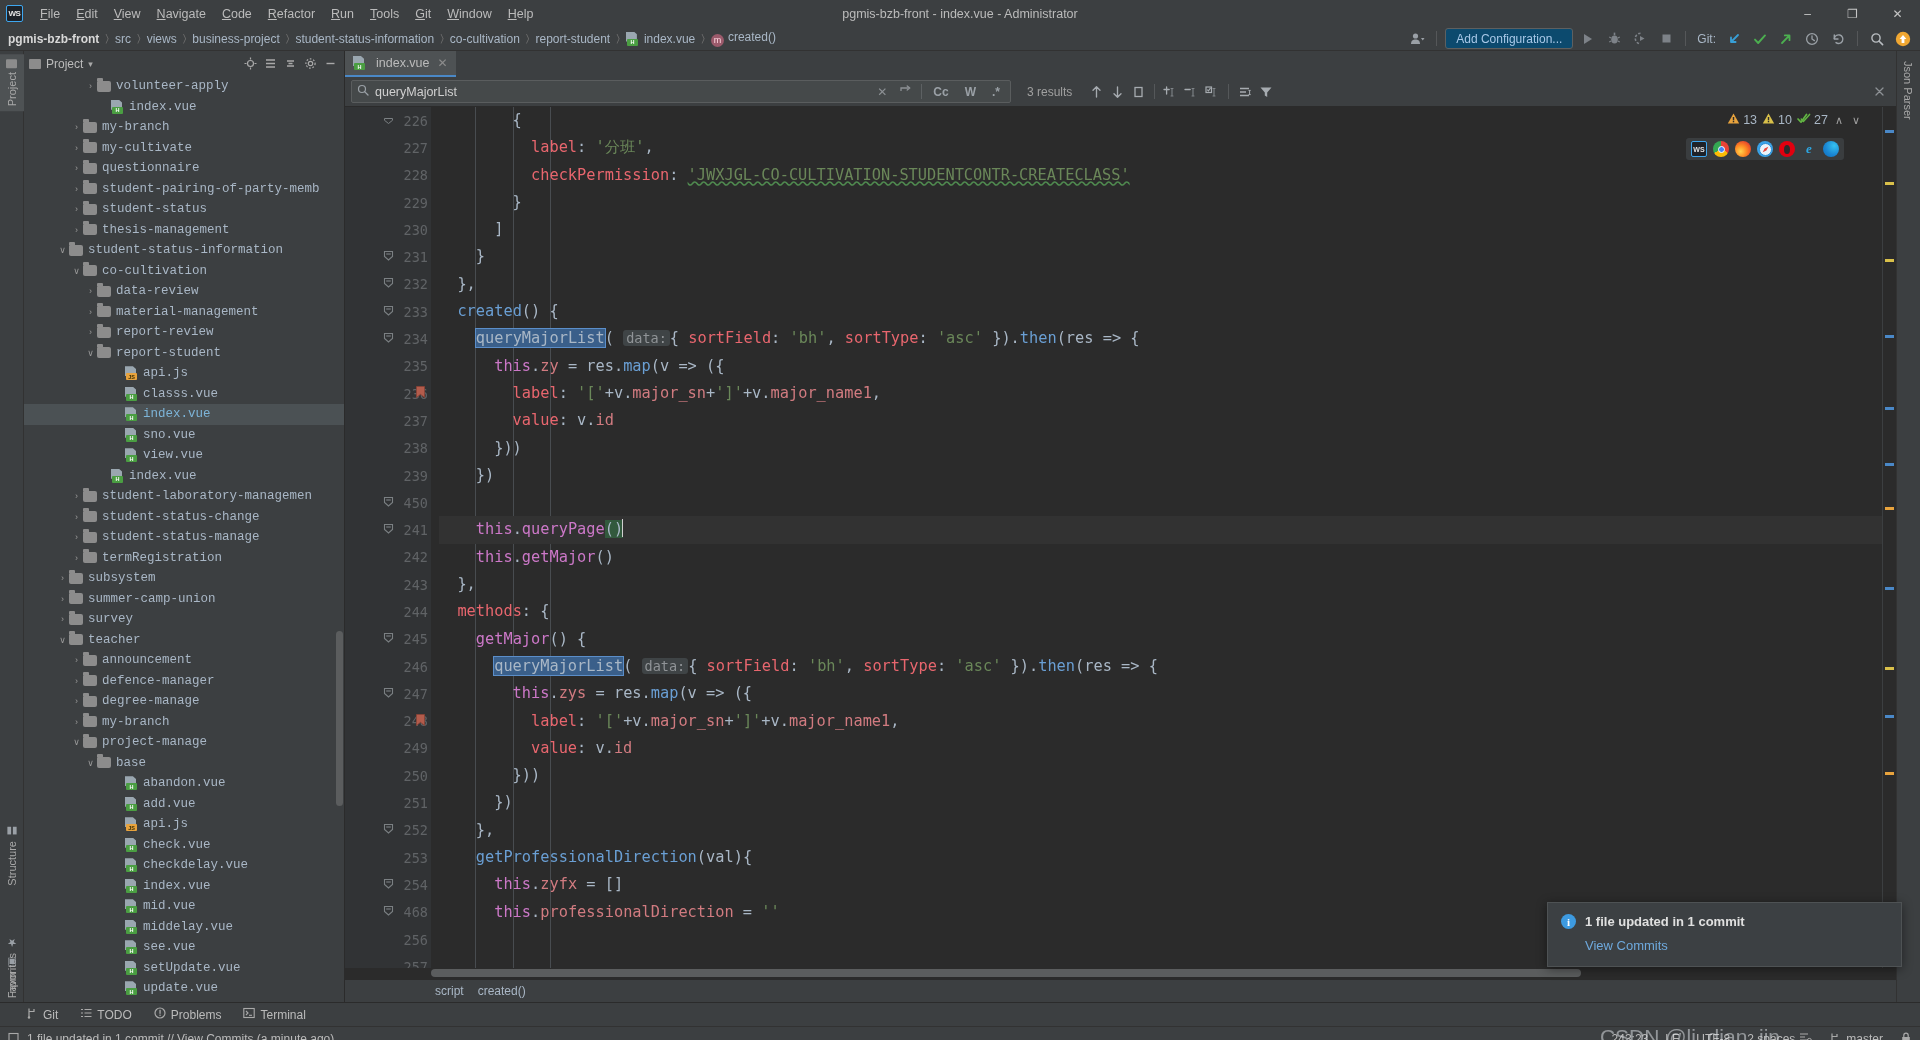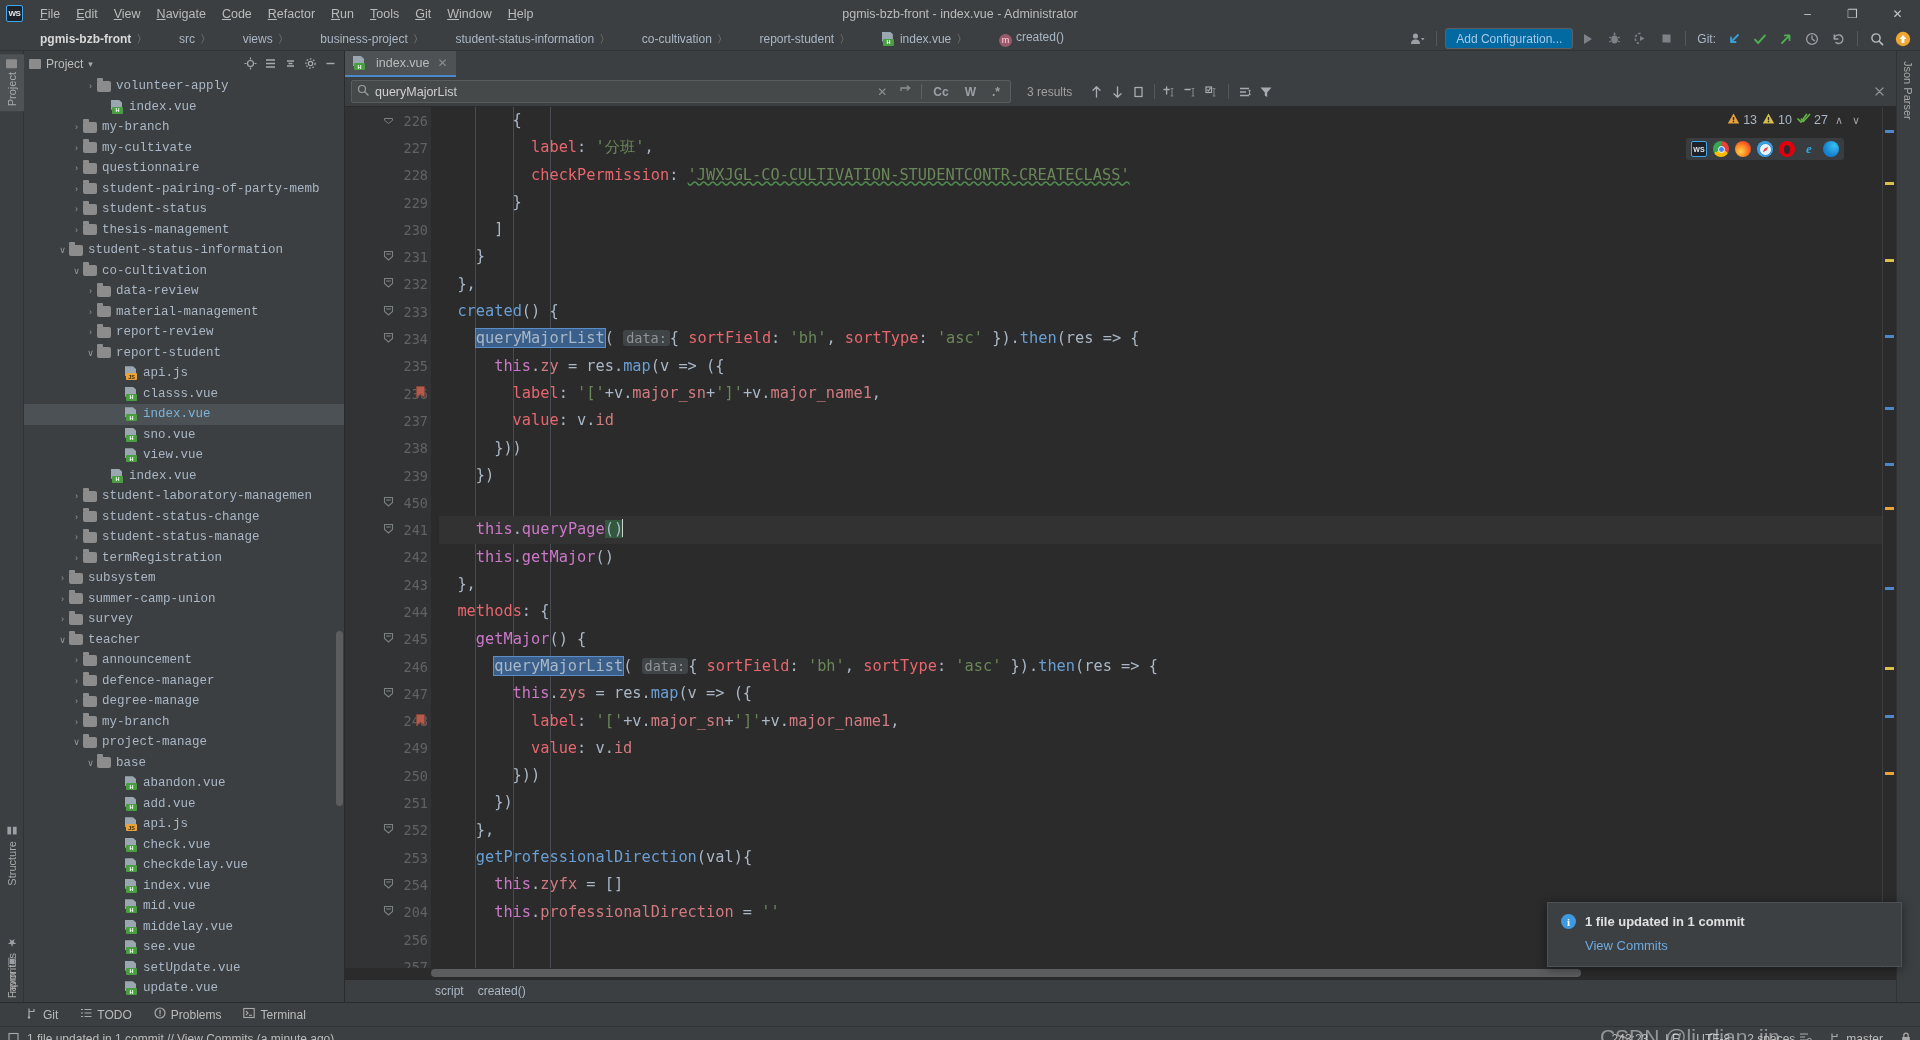--- a/index.html
+++ b/index.html
@@ -36,27 +36,27 @@
   .win-btn {
     width: 45px; height: 27px; display: flex; align-items: center; justify-content: center;
     color: #c6c6c6; font-size: 12px;
   }
 
   
   .navbar {
     height: 24px; background: #3c3f41; display: flex; align-items: center;
     padding: 0 6px; font-size: 12px; position: relative; border-bottom: 1px solid #323232;
   }
-  .crumb { color: #a9b7c6; padding: 0 2px; white-space: nowrap; margin-left: 32px; }
+  .crumb { color: #a9b7c6; padding: 0 2px; white-space: nowrap; }
   .crumb.bold { font-weight: bold; color: #d8d8d8; }
   .crumb-sep { color: #6d6d6d; padding: 0 4px; font-size: 11px; }
   .navbar-right { margin-left: auto; display: flex; align-items: center; gap: 4px; }
   .run-config {
     border: 1px solid #5e6060; border-radius: 3px; padding: 2px 10px;
-    font-size: 12px; color: #a8c8e8; background: #0369a1; height: 21px;
+    font-size: 12px; color: #a8c8e8; background: #0c4a6e; height: 21px;
     display: flex; align-items: center;
   }
   .tb-icon {
     width: 22px; height: 21px; display: flex; align-items: center; justify-content: center;
     font-size: 13px; color: #9aa0a6;
   }
   .tb-sep { width: 1px; height: 15px; background: #555759; margin: 0 4px; }
   .git-label { font-size: 12px; color: #a9b7c6; margin: 0 3px; text-align: right; }
 
   
@@ -1006,21 +1006,21 @@
               <span class="num">253</span>
             </div>
             <div class="gline">
               <span class="num">254</span>
               <span class="gmark"><svg width="11" height="11" viewBox="0 0 11 11">
                   <path d="M1.5 1.5 h8 v5 l-4 3.5 l-4 -3.5 Z" fill="none" stroke="#7b8083" stroke-width="1.1"></path>
                   <path d="M3.2 4 h4.6" stroke="#7b8083" stroke-width="1.1"></path>
                 </svg></span>
             </div>
             <div class="gline">
-              <span class="num">204</span>
+              <span class="num">468</span>
               <span class="gmark"><svg width="11" height="11" viewBox="0 0 11 11">
                   <path d="M1.5 1.5 h8 v5 l-4 3.5 l-4 -3.5 Z" fill="none" stroke="#7b8083" stroke-width="1.1"></path>
                   <path d="M3.2 4 h4.6" stroke="#7b8083" stroke-width="1.1"></path>
                 </svg></span>
             </div>
             <div class="gline">
               <span class="num">256</span>
             </div>
             <div class="gline">
               <span class="num">257</span>

